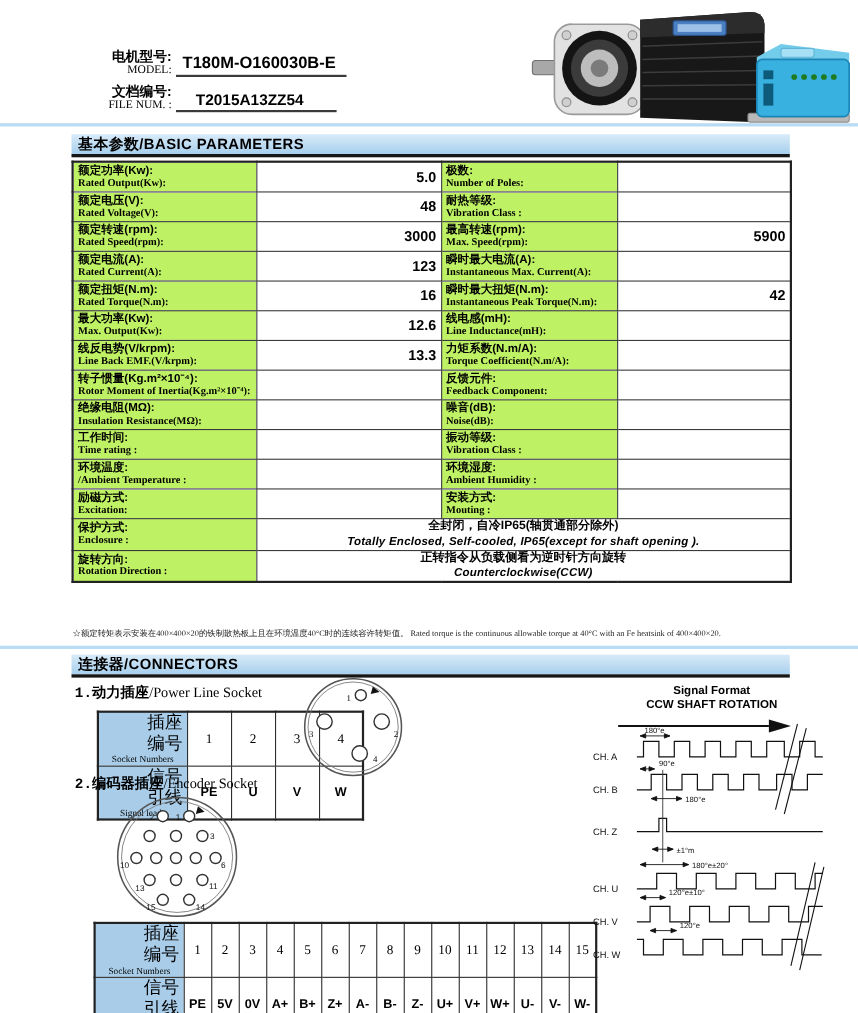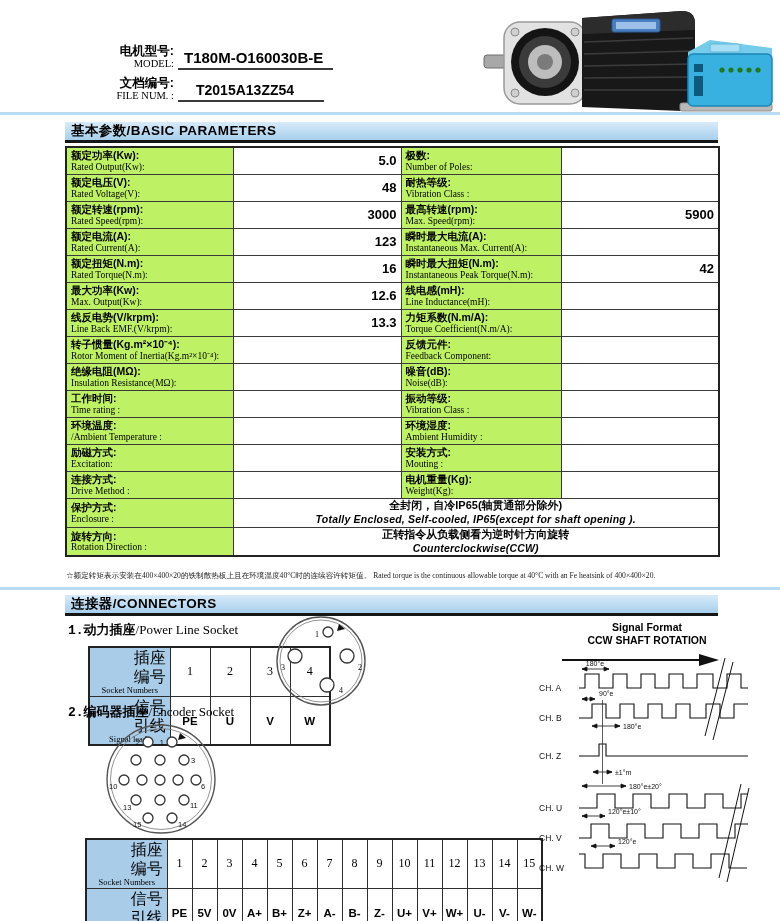--- a/index.html
+++ b/index.html
@@ -22,21 +22,21 @@
     background: linear-gradient(#d8ebf9, #a7cfec); border-bottom: 3px solid #161616;
     display: flex; align-items: center; padding-left: 6px;
     font-weight: bold; font-size: 13.5px; letter-spacing: 0.4px; }
 
   
   table.params { position: absolute; left: 65px; top: 146px; width: 653px;
     border-collapse: collapse; table-layout: fixed; border: 2px solid #222; }
   .params td { border: 1px solid #3a3a3a; padding: 0 4px; height: 27px; overflow: hidden; vertical-align: middle; }
   .params td.lbl { background: #bef264; }
   .params .cn { font-size: 10.5px; font-weight: bold; line-height: 1.2; white-space: nowrap; }
-  .params .en { font-size: 9.5px; font-family: "Liberation Serif", serif; line-height: 1.1; white-space: nowrap; }
+  .params .en { font-size: 9.5px; font-family: "Liberation Serif", serif; line-height: 1.1; white-space: nowrap; font-weight: bold; }
   .params td.val { text-align: right; font-weight: bold; font-size: 13px; background: #fff; }
   .params td.spanval { text-align: center; background: #fff; }
   .spanval .cnv { font-size: 11px; font-weight: bold; line-height: 1.25; }
   .spanval .env { font-size: 10.5px; font-weight: bold; letter-spacing: 0.2px; line-height: 1.2; font-style: italic; }
   .params tr.tall td { height: 29px; }
 
   .note { position: absolute; left: 66px; top: 571px; width: 650px;
     font-size: 7.6px; color: #1b1b1b; font-family: "Liberation Serif", serif; white-space: nowrap; }
 
   .subtitle { font-size: 13px; font-family: "Liberation Serif", serif; }
@@ -51,21 +51,21 @@
   .ctab td.num { font-family: "Liberation Serif", serif; font-size: 12px; height: 28px; }
   .ctab td.sig { font-weight: bold; font-size: 11.5px; height: 28px; }
   table.enc td.num, table.enc td.sig { height: 30px; }
 
   svg text { font-family: "Liberation Sans", sans-serif; }
   svg .serif { font-family: "Liberation Serif", serif; }
 </style>
 </head>
 <body>
 
-<div class="abs" style="left:100px;top:44px;">
+<div class="abs" style="left:82px;top:44px;">
   <div class="hdr-row">
     <div class="hdr-lbl">
       <div class="cnb">电机型号:</div>
       <div class="enl">MODEL:</div>
     </div>
     <div class="hdr-val">T180M-O160030B-E</div>
   </div>
   <div class="hdr-row">
     <div class="hdr-lbl">
       <div class="cnb">文档编号:</div>
@@ -264,32 +264,20 @@
   </tr>
   <tr>
     <td class="lbl">
           <div class="cn">励磁方式:</div>
           <div class="en">Excitation:</div>
         </td>
     <td class="val"></td>
     <td class="lbl">
           <div class="cn">安装方式:</div>
           <div class="en">Mouting :</div>
-        </td>
-    <td class="val"></td>
-  </tr>
-  <tr>
-    <td class="lbl">
-          <div class="cn">连接方式:</div>
-          <div class="en">Drive Method :</div>
-        </td>
-    <td class="val"></td>
-    <td class="lbl">
-          <div class="cn">电机重量(Kg):</div>
-          <div class="en">Weight(Kg):</div>
         </td>
     <td class="val"></td>
   </tr>
   <tr class="tall">
     <td class="lbl">
           <div class="cn">保护方式:</div>
           <div class="en">Enclosure :</div>
         </td>
     <td class="spanval" colspan="3">
       <div class="cnv">全封闭，自冷IP65(轴贯通部分除外)</div>

